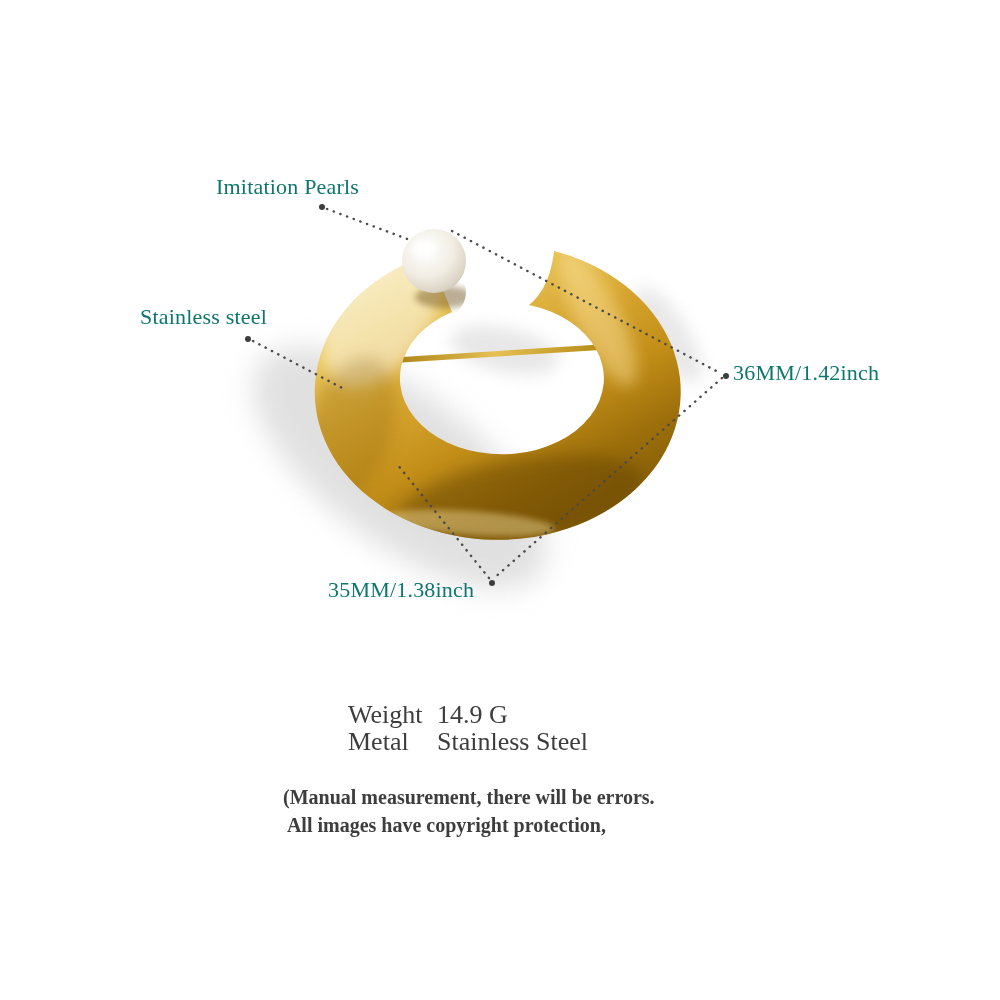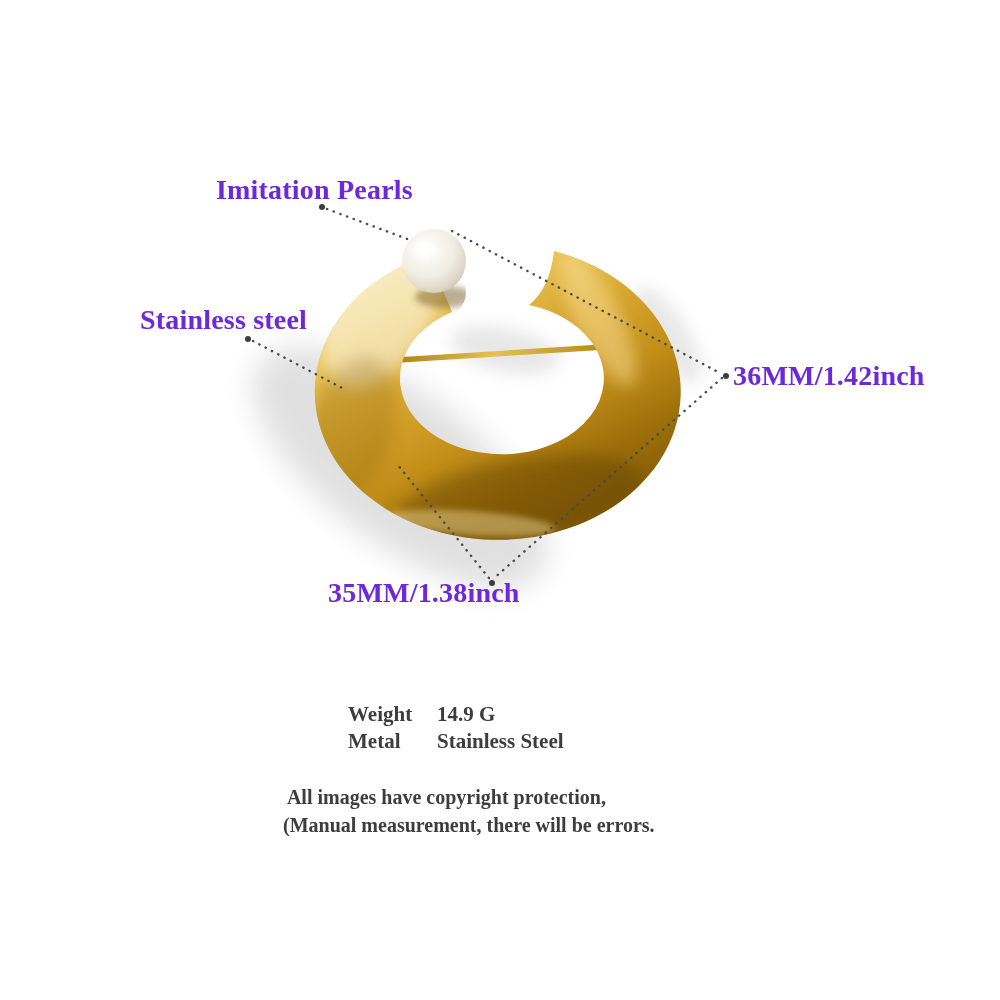--- a/index.html
+++ b/index.html
@@ -7,30 +7,30 @@
     position:relative;
     width:1000px;height:1000px;
     background:#ffffff;
     font-family:"Liberation Serif","DejaVu Serif",serif;
     color:#3f3f3f;
     overflow:hidden;
   }
   .stage svg{position:absolute;left:0;top:0;}
   .ann{
     position:absolute;
-    font-size:28px;
-    font-weight:700;
+    font-size:22px;
+    font-weight:400;
     letter-spacing:.2px;
     white-space:nowrap;
-    color:#6d28d9;
+    color:#0f766e;
   }
   .specs{
     position:absolute;
     left:348px;top:701px;
-    font-size:21px;font-weight:700;
+    font-size:26px;font-weight:400;
     line-height:27px;
     color:#3d3d3d;
   }
   .spec-row{display:flex;}
   .spec-label{width:89px;flex:0 0 auto;}
   .spec-value{white-space:nowrap;}
   .disclaimer{
     position:absolute;
     left:283px;top:783px;
     font-size:20px;font-weight:700;
@@ -127,17 +127,17 @@
       <span class="spec-label">Weight</span>
       <span class="spec-value">14.9 G</span>
     </div>
     <div class="spec-row">
       <span class="spec-label">Metal</span>
       <span class="spec-value">Stainless Steel</span>
     </div>
   </div>
 
   <div class="disclaimer">
+    <div>(Manual measurement, there will be errors.</div>
     <div> All images have copyright protection,</div>
-    <div>(Manual measurement, there will be errors.</div>
   </div>
 
 </div>
 
 </body></html>

